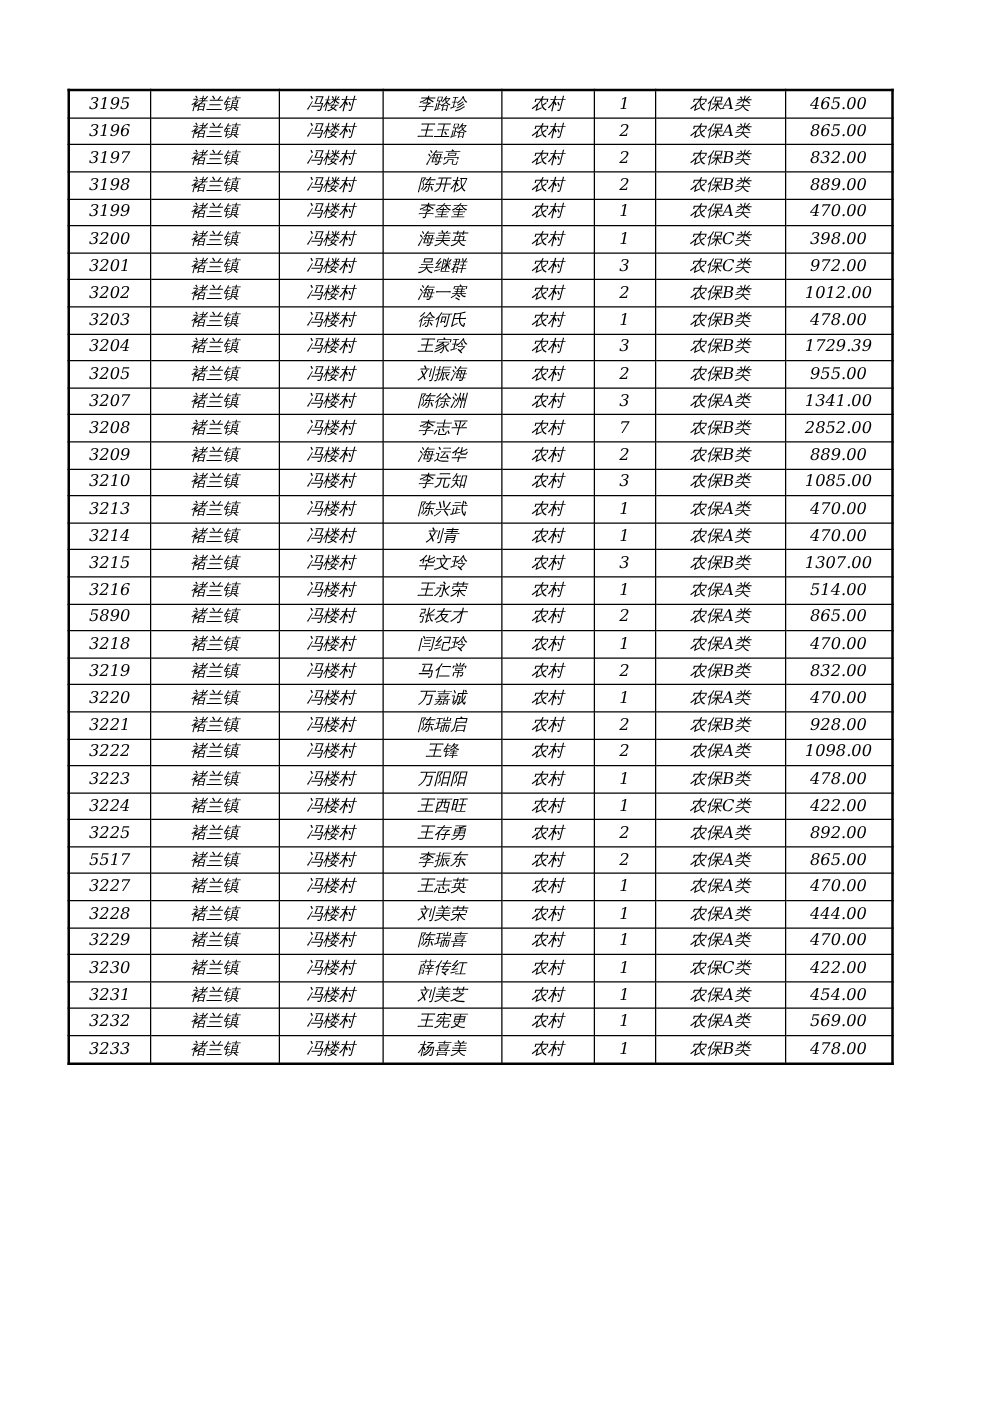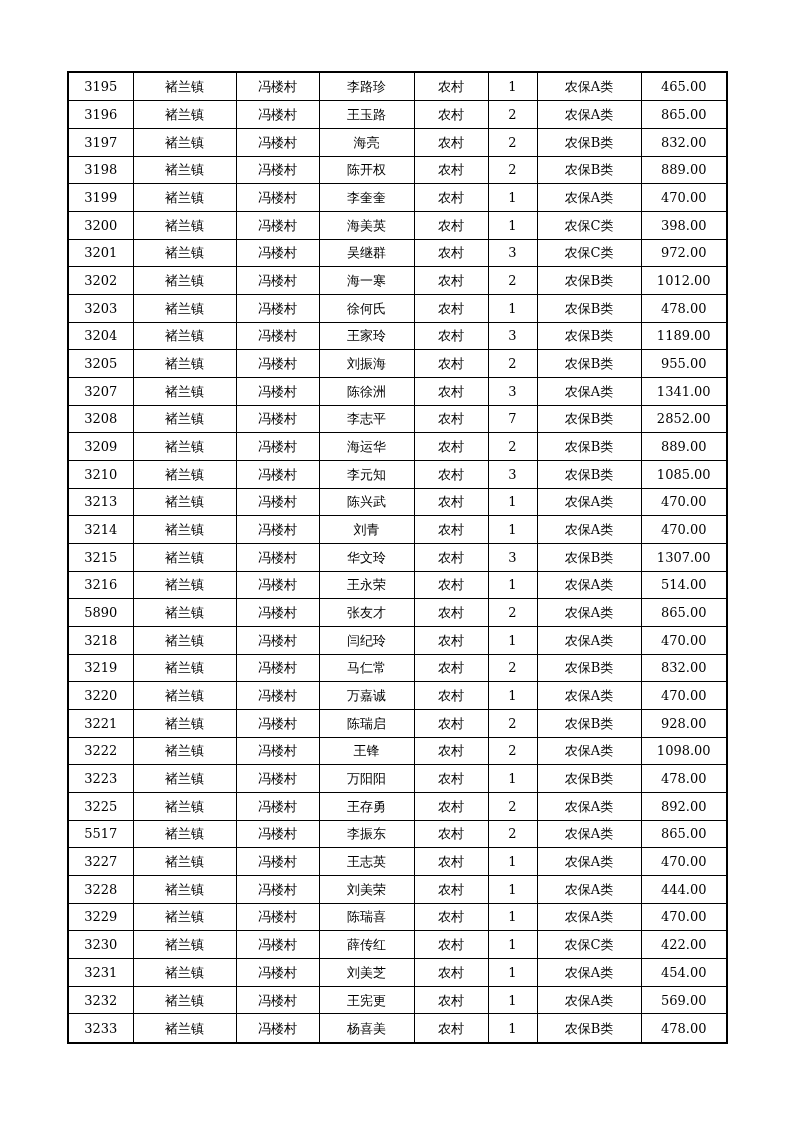--- a/index.html
+++ b/index.html
@@ -17,27 +17,28 @@
   .page {
     position: absolute;
     left: 0;
     top: 0;
     width: 793px;
     height: 1122px;
     background: #ffffff;
   }
   table.benefit-table {
     position: absolute;
-    left: 67px;
+    left: 54px;
     top: 71px;
     width: 659px;
-    height: 973px;
+    height: 781px;
     border-collapse: collapse;
     table-layout: fixed;
     border: 2px solid #000000;
+    font-style: italic;
   }
   table.benefit-table td {
     border: 1.5px solid #000000;
     text-align: center;
     vertical-align: middle;
     font-size: 13px;
     line-height: 1;
     padding: 0;
     overflow: hidden;
     white-space: nowrap;
@@ -158,21 +159,21 @@
           <td>478.00</td>
         </tr>
         <tr>
           <td>3204</td>
           <td>褚兰镇</td>
           <td>冯楼村</td>
           <td>王家玲</td>
           <td>农村</td>
           <td>3</td>
           <td>农保B类</td>
-          <td>1189.00</td>
+          <td>1729.39</td>
         </tr>
         <tr>
           <td>3205</td>
           <td>褚兰镇</td>
           <td>冯楼村</td>
           <td>刘振海</td>
           <td>农村</td>
           <td>2</td>
           <td>农保B类</td>
           <td>955.00</td>
@@ -319,20 +320,30 @@
         </tr>
         <tr>
           <td>3223</td>
           <td>褚兰镇</td>
           <td>冯楼村</td>
           <td>万阳阳</td>
           <td>农村</td>
           <td>1</td>
           <td>农保B类</td>
           <td>478.00</td>
+        </tr>
+        <tr>
+          <td>3224</td>
+          <td>褚兰镇</td>
+          <td>冯楼村</td>
+          <td>王西旺</td>
+          <td>农村</td>
+          <td>1</td>
+          <td>农保C类</td>
+          <td>422.00</td>
         </tr>
         <tr>
           <td>3225</td>
           <td>褚兰镇</td>
           <td>冯楼村</td>
           <td>王存勇</td>
           <td>农村</td>
           <td>2</td>
           <td>农保A类</td>
           <td>892.00</td>

